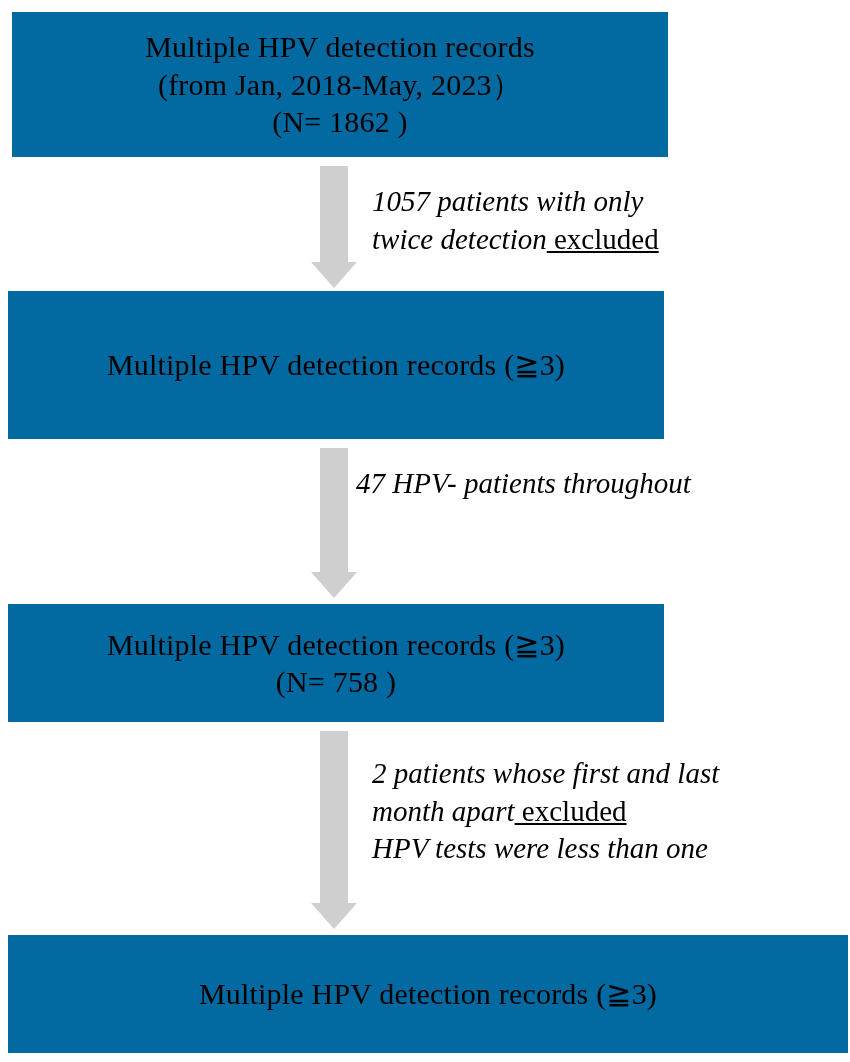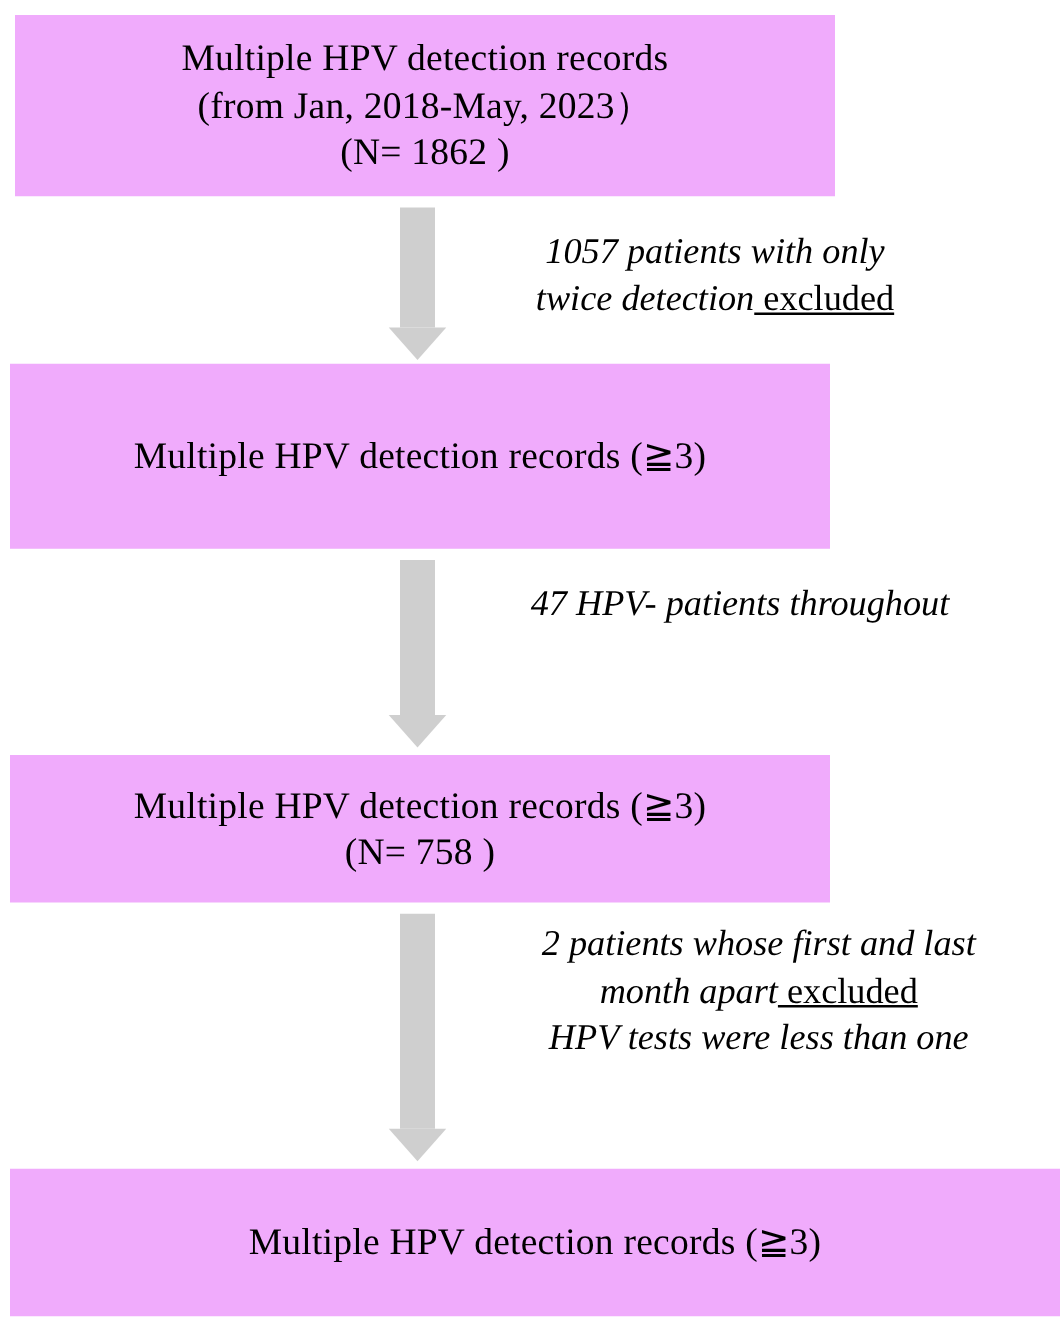--- a/index.html
+++ b/index.html
@@ -15,21 +15,21 @@
     position: relative;
     overflow: hidden;
   }
   .flow {
     position: relative;
     width: 850px;
     height: 1062px;
   }
   .box {
     position: absolute;
-    background: #f0abfc;
+    background: #0369a1;
     box-sizing: border-box;
     display: flex;
     flex-direction: column;
     align-items: center;
     justify-content: center;
     text-align: center;
     font-size: 30px;
     line-height: 1.25;
     letter-spacing: 0.2px;
   }
@@ -73,29 +73,29 @@
   #arrow3 { left: 311px; top: 731px; height: 198px; }
   #arrow3 .shaft { height: 172px; }
   #arrow3 .head { top: 172px; }
 
   
   .annot {
     position: absolute;
     font-size: 29px;
     line-height: 1.3;
     font-style: italic;
-    text-align: center;
+    text-align: left;
     white-space: nowrap;
   }
   .annot .line { display: block; }
   .annot .plain { font-style: normal; text-decoration: underline; }
 
   #annot1 { left: 372px; top: 183px; width: 400px; }
-  #annot2 { left: 372px; top: 465px; width: 440px; }
-  #annot3 { left: 372px; top: 737px; width: 470px; }
+  #annot2 { left: 356px; top: 465px; width: 440px; }
+  #annot3 { left: 372px; top: 755px; width: 470px; }
 </style>
 </head>
 <body>
 
 <div class="flow">
 
   <div class="box" id="box1">
     <span class="line">Multiple HPV detection records</span>
     <span class="line">(from Jan, 2018-May, 2023）</span>
     <span class="line">(N= 1862 )</span>

